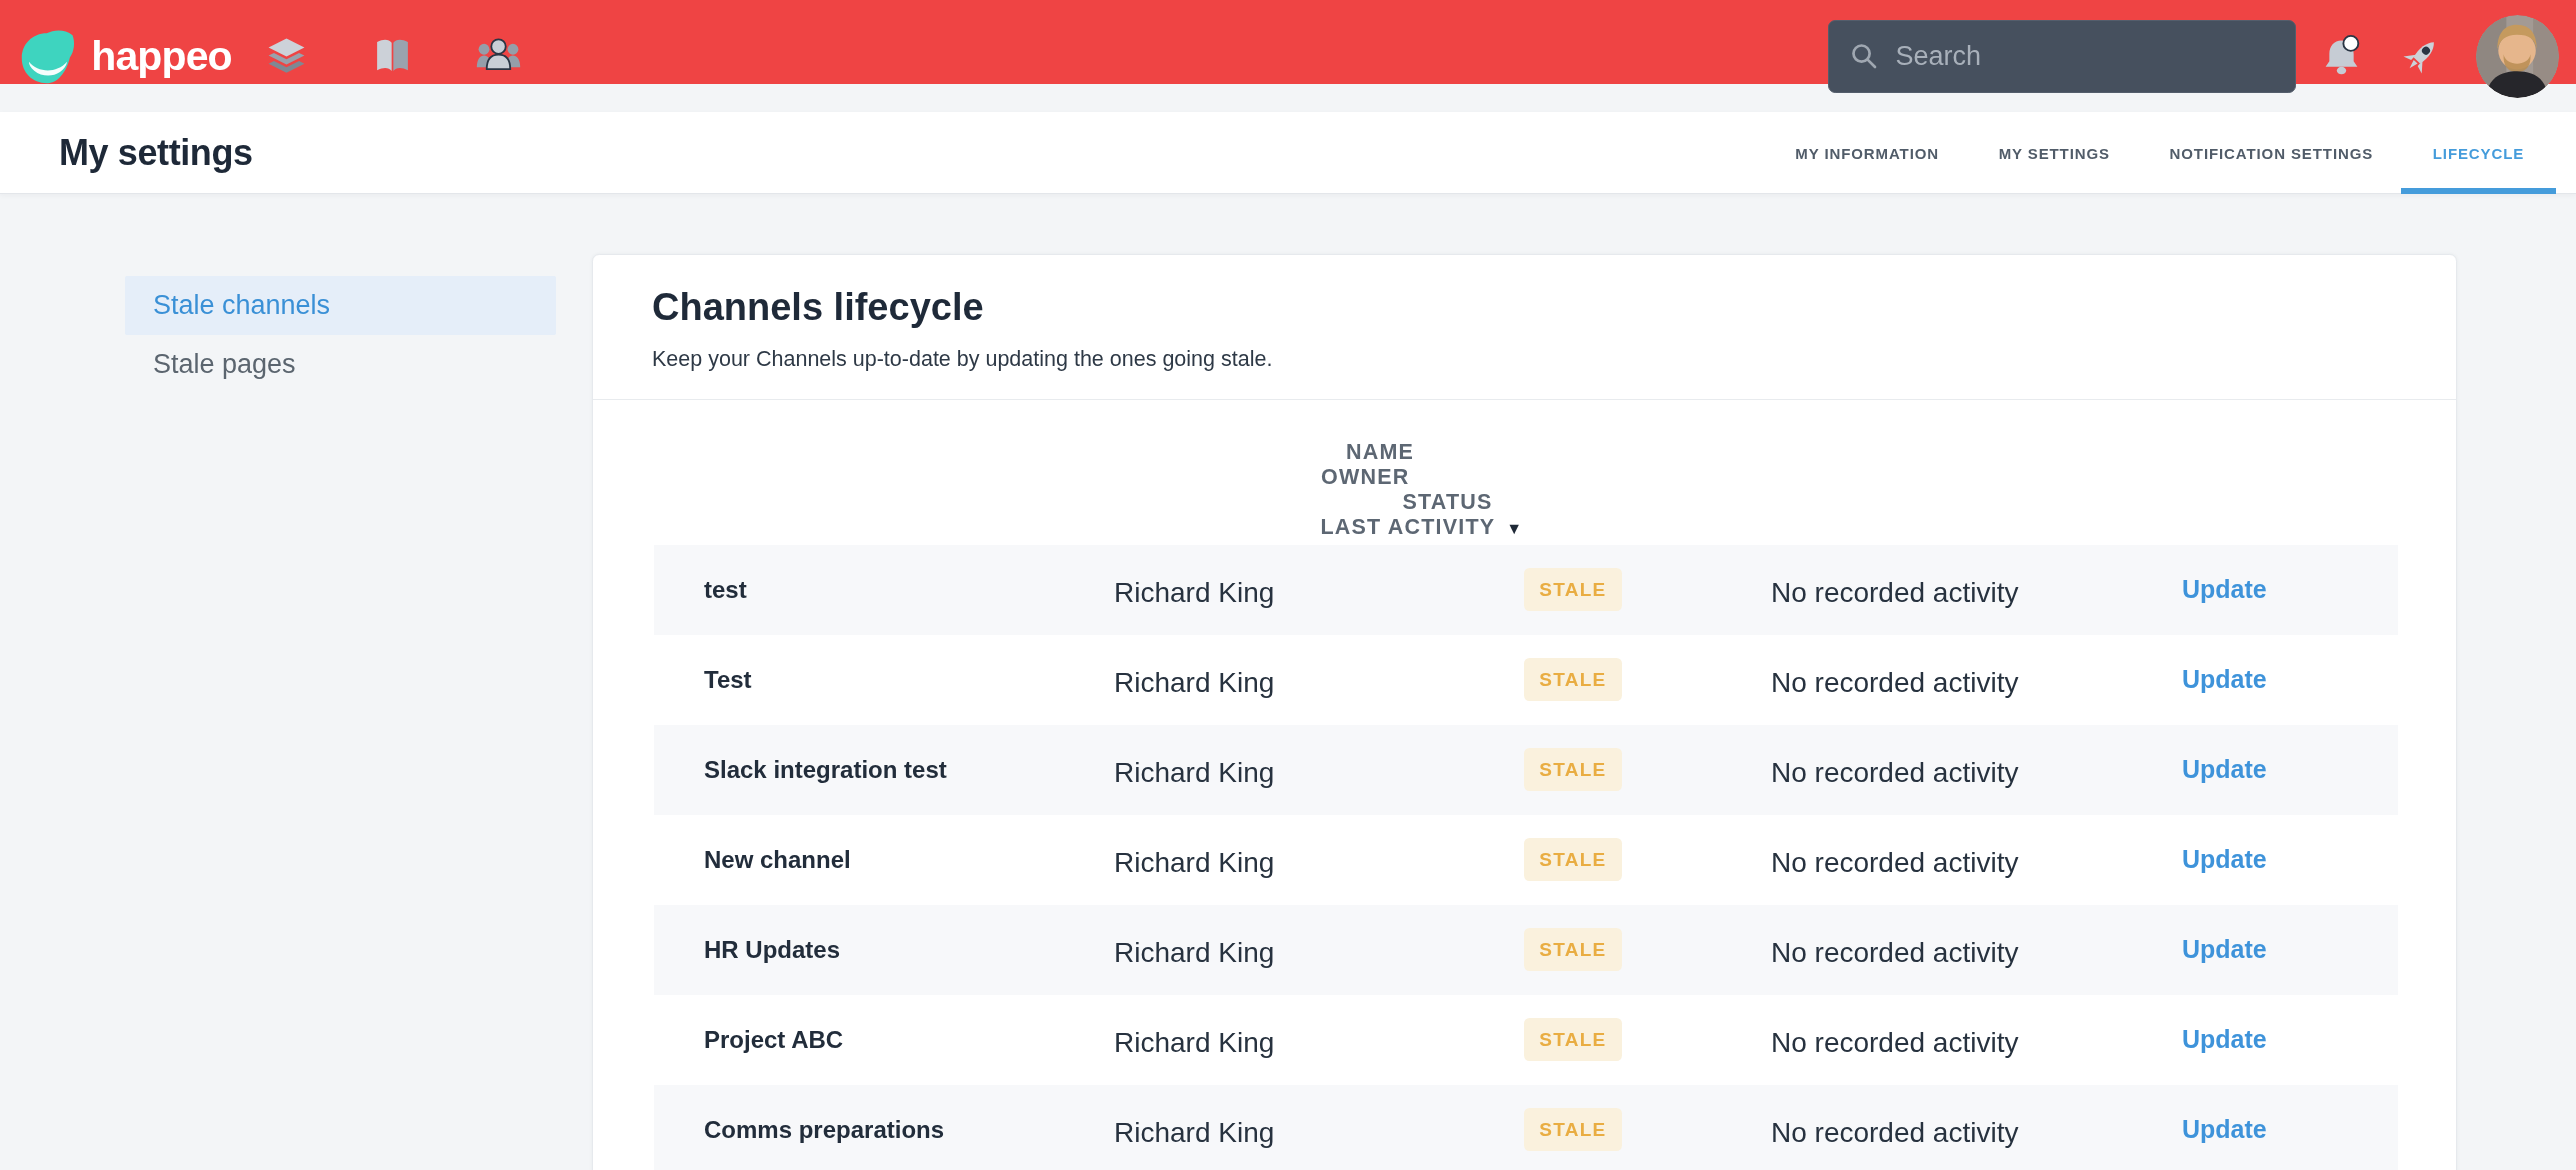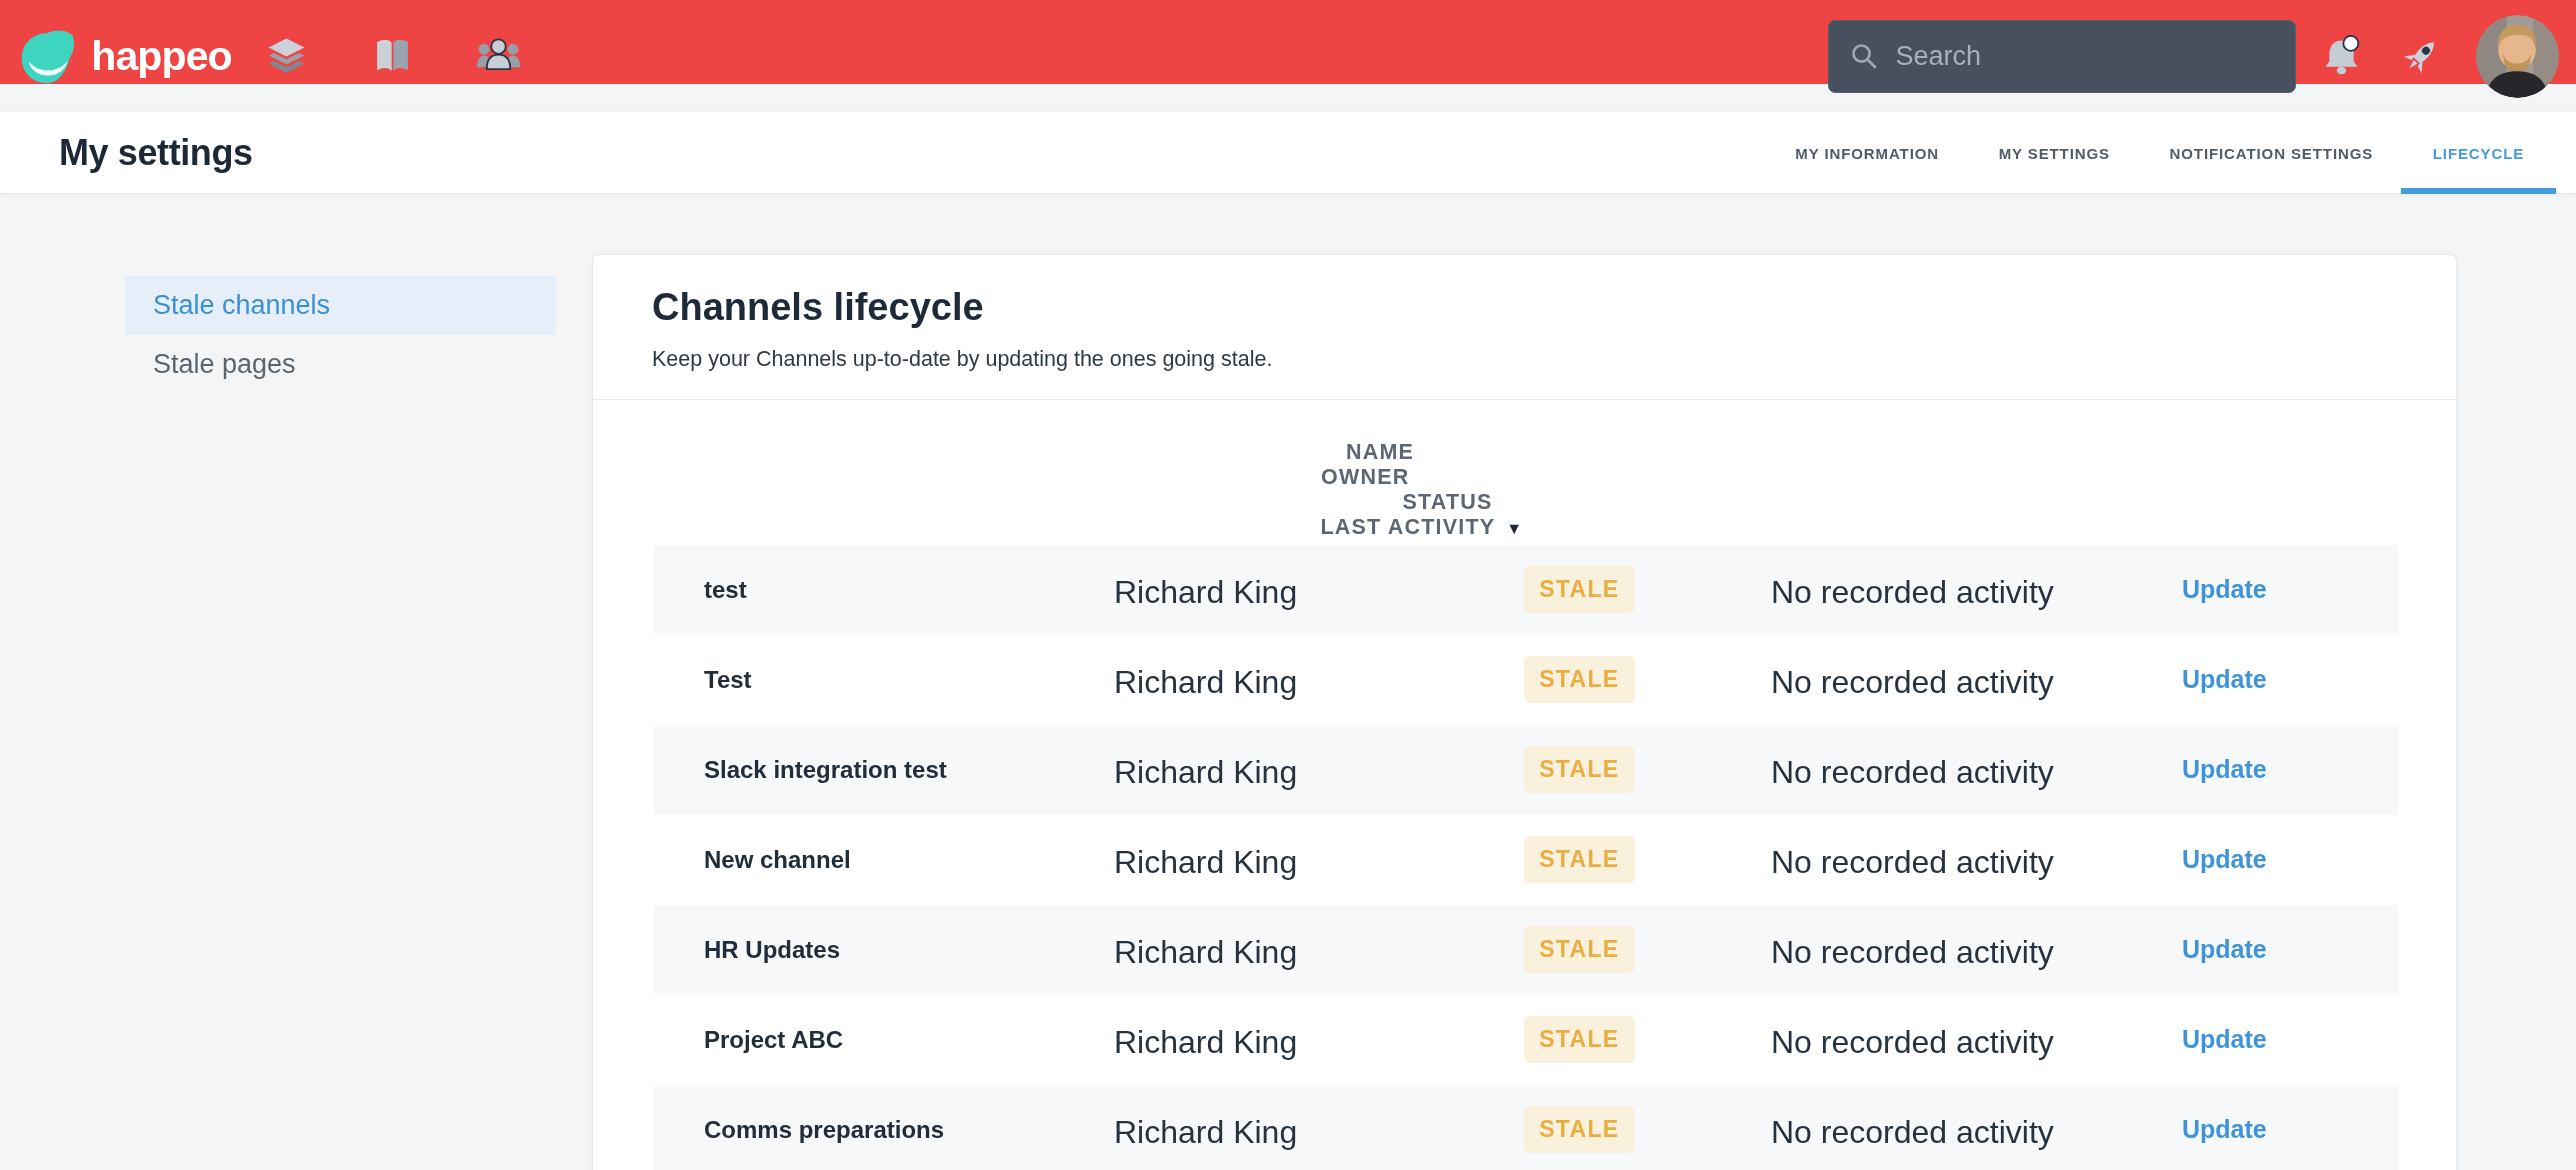--- a/index.html
+++ b/index.html
@@ -59,23 +59,23 @@
   .th { font-size:21.5px; font-weight:700; letter-spacing:1.2px; color:#5d6773; }
   .sort-icon { font-size:16px; color:#1f2937; margin-left:10.8px; }
   .trow { display:flex; align-items:center; height:90px; }
   .trow.stripe { background:#f7f8fa; }
   .c1 { width:460px; padding-left:50px; }
   .c2 { width:410px; }
   .c3 { width:247px; }
   .c4 { width:411px; }
   .c5 { flex:1; }
   .cell-name { font-size:24px; font-weight:700; color:#222d3b; }
-  .cell-text { font-size:32px; color:#27323f;margin-top:6px; }
+  .cell-text { font-size:28px; color:#27323f;margin-top:6px; }
   .badge { display:inline-block; background:#faf1dd; color:#e9ad42;
-    font-size:23px; font-weight:700; letter-spacing:1.3px; line-height:1;
+    font-size:19px; font-weight:700; letter-spacing:1.3px; line-height:1;
     padding:11.7px 15.2px; border-radius:5.4px; }
   .update-link { font-size:25px; font-weight:700; color:#3e93da; cursor:pointer; text-decoration:none; }
 </style>
 </head>
 <body>
 
 <div class="navbar">
   <div class="brand">
     <svg width="57" height="57" viewBox="0 0 64 64">
       <path d="M30 62 C14 62 2 50 2 34 C2 18 14 6 30 6 C38 2 50 1 59 8 C62 16 61 26 56 33 C52 50 42 62 30 62 Z" fill="#3ed4bf"></path>

